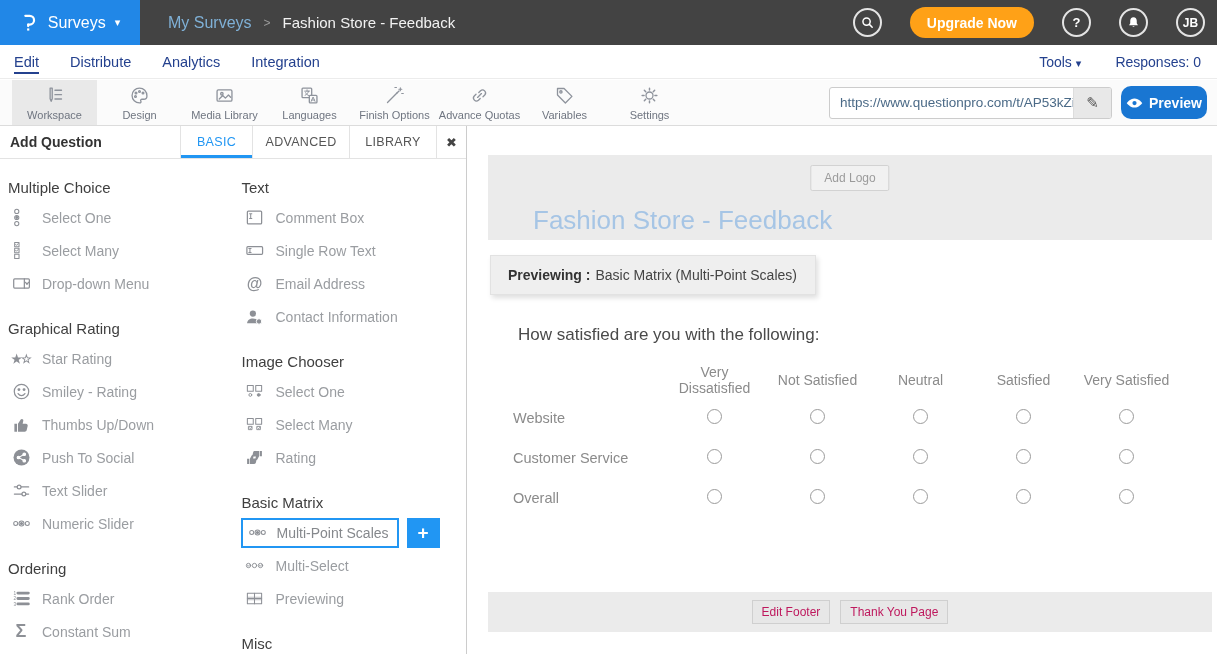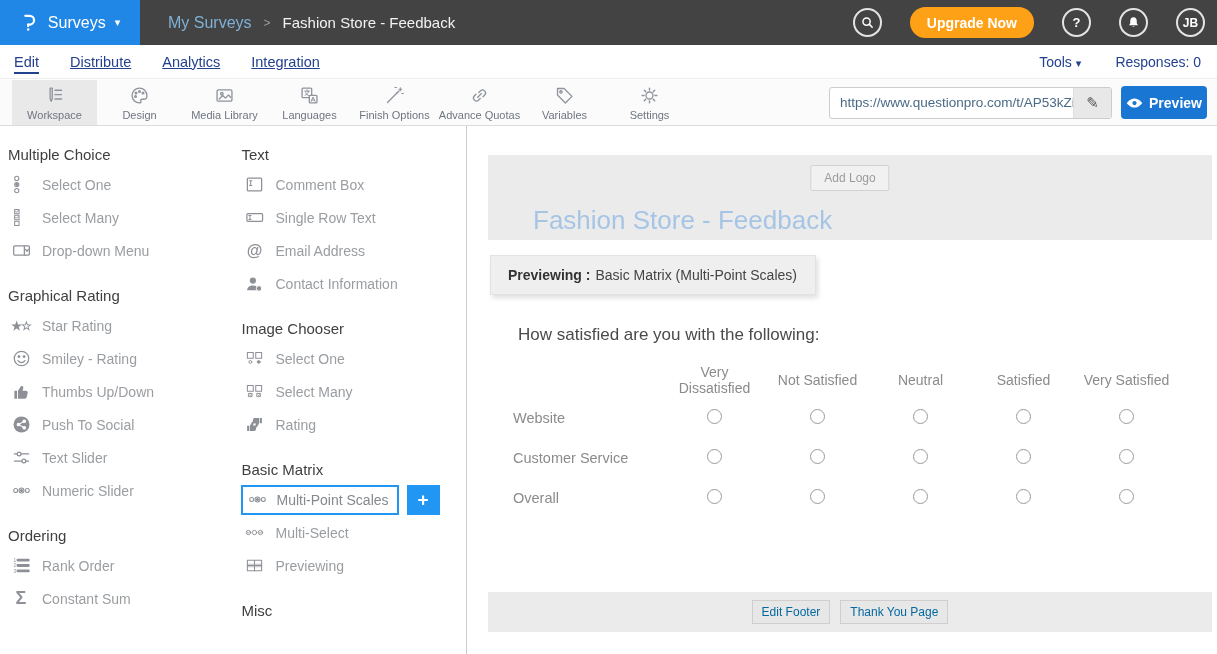--- a/index.html
+++ b/index.html
@@ -17,37 +17,37 @@
   .bc-sep { color:#9a9a9a; font-size:12px; }
   .bc-current { color:#f2f2f2; font-size:15px; }
   .top-right { margin-left:auto; display:flex; align-items:center; gap:28px; padding-right:12px; }
   .circ { width:29px; height:29px; border:2px solid #e4e4e4; border-radius:50%; color:#fff; display:flex; align-items:center; justify-content:center; font-weight:bold; font-size:13px; cursor:pointer; flex:none; }
   .circ .ico svg { width:15px; height:15px; }
   .upgrade-btn { height:31px; background:var(--orange,#ffa117); border-radius:16px; color:#fff; font-weight:bold; font-size:14px; padding:0 17px; display:flex; align-items:center; cursor:pointer; }
 
   
   .navrow { position:absolute; top:45px; left:0; right:0; height:34px; background:#fff; display:flex; align-items:center; border-bottom:1px solid #ececec; }
   .nav-items { display:flex; gap:31px; padding-left:14px; }
-  .nav-link { color:var(--nav_blue,#24418e); font-size:14.5px; cursor:pointer;text-decoration:underline; }
+  .nav-link { color:var(--nav_blue,#24418e); font-size:14.5px; cursor:pointer; }
   .nav-link.active { text-decoration:underline; text-decoration-thickness:2px; text-underline-offset:5px; }
   .nav-right { margin-left:auto; display:flex; gap:34px; padding-right:16px; color:var(--nav_blue,#24418e); font-size:14px; align-items:center; }
   .nav-right .caret { color:var(--nav_blue,#24418e); margin-left:4px; }
   .nav-right > div { cursor:pointer; }
 
   
   .toolbar { position:absolute; top:80px; left:0; right:0; height:46px; background:#fbfbfb; border-bottom:1px solid #dcdcdc; display:flex; align-items:stretch; padding-left:12px; }
   .titem { width:85px; display:flex; flex-direction:column; align-items:center; justify-content:center; gap:3px; color:#8e939c; cursor:pointer; }
   .titem .ico svg { width:21px; height:21px; }
   .titem .tlabel { font-size:11px; color:#6f7580; white-space:nowrap; }
   .titem.active { background:#e9e9e9; }
   .tb-right { margin-left:auto; display:flex; align-items:center; gap:9px; padding-right:10px; }
   .urlfield { width:283px; height:32px; border:1px solid #ccc; border-radius:3px; background:#fff; display:flex; overflow:hidden; }
   .urlfield input { flex:1; border:0; padding:0 0 0 10px; font-size:13.5px; color:#4b6a87; outline:none; background:transparent; font-family:inherit; }
   .url-edit { width:38px; background:#e8e8e8; display:flex; align-items:center; justify-content:center; color:#555; font-size:15px; cursor:pointer; border-left:1px solid #ddd; }
-  .preview-btn { width:86px; height:33px; background:var(--preview_blue,#1976d2); border-radius:4px; color:#fff; display:flex; align-items:center; justify-content:center; gap:6px; font-size:14px; font-weight:bold; cursor:pointer; }
+  .preview-btn { width:86px; height:33px; background:var(--preview_blue,#1976d2); border-radius:10px; color:#fff; display:flex; align-items:center; justify-content:center; gap:6px; font-size:14px; font-weight:bold; cursor:pointer; }
   .preview-btn .ico svg { width:17px; height:12px; }
 
   
   .panel { position:absolute; top:126px; left:0; width:467px; bottom:0; background:#fff; border-right:1px solid #ccc; overflow:hidden; }
   .phead { height:33px; border-bottom:1px solid #e3e3e3; display:flex; align-items:stretch; }
   .ptitle { font-weight:bold; font-size:14px; color:#333; padding:8px 0 0 10px; flex:1; }
   .tab { display:flex; align-items:center; justify-content:center; font-size:12.5px; color:#555; border-left:1px solid #e3e3e3; cursor:pointer; letter-spacing:.3px; }
   .tab-basic { width:72px; } .tab-adv { width:97px; } .tab-lib { width:87px; }
   .tab.active { color:var(--link_blue,#2196f3); box-shadow:inset 0 -3px 0 var(--link_blue,#2196f3); }
   .pclose { width:30px; display:flex; align-items:center; justify-content:center; color:#444; font-size:13px; border-left:1px solid #e3e3e3; cursor:pointer; }
@@ -74,21 +74,21 @@
   .prevbox b { color:#333; }
   .qtext { position:absolute; left:30px; top:85px; font-size:17px; color:#4a4a4a; }
   .matrix { position:absolute; left:25px; top:122px; border-collapse:collapse; }
   .matrix td { padding:0; }
   .m-head td { height:36px; text-align:center; color:#8b8b8b; font-size:14px; vertical-align:middle; }
   .m-row td { height:40px; text-align:center; vertical-align:middle; }
   .m-label { width:150px; text-align:left !important; color:#8b8b8b; font-size:14.5px; }
   .m-opt { width:103px; }
   .radio { width:15px; height:15px; border:1px solid #9b9b9b; border-radius:50%; display:inline-block; background:#fff; cursor:pointer; }
   .card-foot { height:40px; background:#ebebeb; display:flex; align-items:flex-start; justify-content:center; gap:10px; padding-top:8px; }
-  .fbtn { border:1px solid #cfcfcf; background:#e7e7e7; color:#0369a1; font-size:12px; padding:4px 9px; cursor:pointer; white-space:nowrap; }
+  .fbtn { border:1px solid #cfcfcf; background:#e7e7e7; color:#be185d; font-size:12px; padding:4px 9px; cursor:pointer; white-space:nowrap; }
 </style>
 </head>
 <body>
 
 <div class="topbar">
   <div class="logo-block">
     <span class="ico">
       <svg viewBox="0 0 20 20" width="19" height="19" fill="none" stroke="#fff" stroke-width="2.3" stroke-linecap="round">
           <path d="M5.6 3h4.6a4.6 4.6 0 0 1 0 9.2H8.6"></path>
           <path d="M8.6 12.2v1.6"></path>
@@ -237,20 +237,29 @@
             <path d="M1 8S5.5 1.5 12 1.5 23 8 23 8s-4.5 6.5-11 6.5S1 8 1 8z" fill="#fff"></path>
             <circle cx="12" cy="8" r="3" fill="#1976d2"></circle>
           </svg>
       </span>
       <span>Preview</span>
     </div>
   </div>
 </div>
 
 <div class="panel">
+  <div class="phead">
+    <div class="ptitle">Add Question</div>
+    <div class="tab tab-basic active">BASIC</div>
+    <div class="tab tab-adv">ADVANCED</div>
+    <div class="tab tab-lib">LIBRARY</div>
+    <div class="pclose">
+        <span>✖</span>
+      </div>
+  </div>
   <div class="pbody">
 
     <div class="pcol pcol1">
       <div class="psec-title">Multiple Choice</div>
       <div class="pitem">
         <span class="ico">
             <svg viewBox="0 0 20 20" fill="none" stroke="currentColor" stroke-width="1.3" stroke-linecap="round" stroke-linejoin="round">
               <circle cx="5" cy="3.6" r="2.2" stroke-width="1.1"></circle>
               <circle cx="5" cy="10" r="2.2" stroke-width="1.1"></circle>
               <circle cx="5" cy="10" r="0.9" fill="currentColor"></circle>

